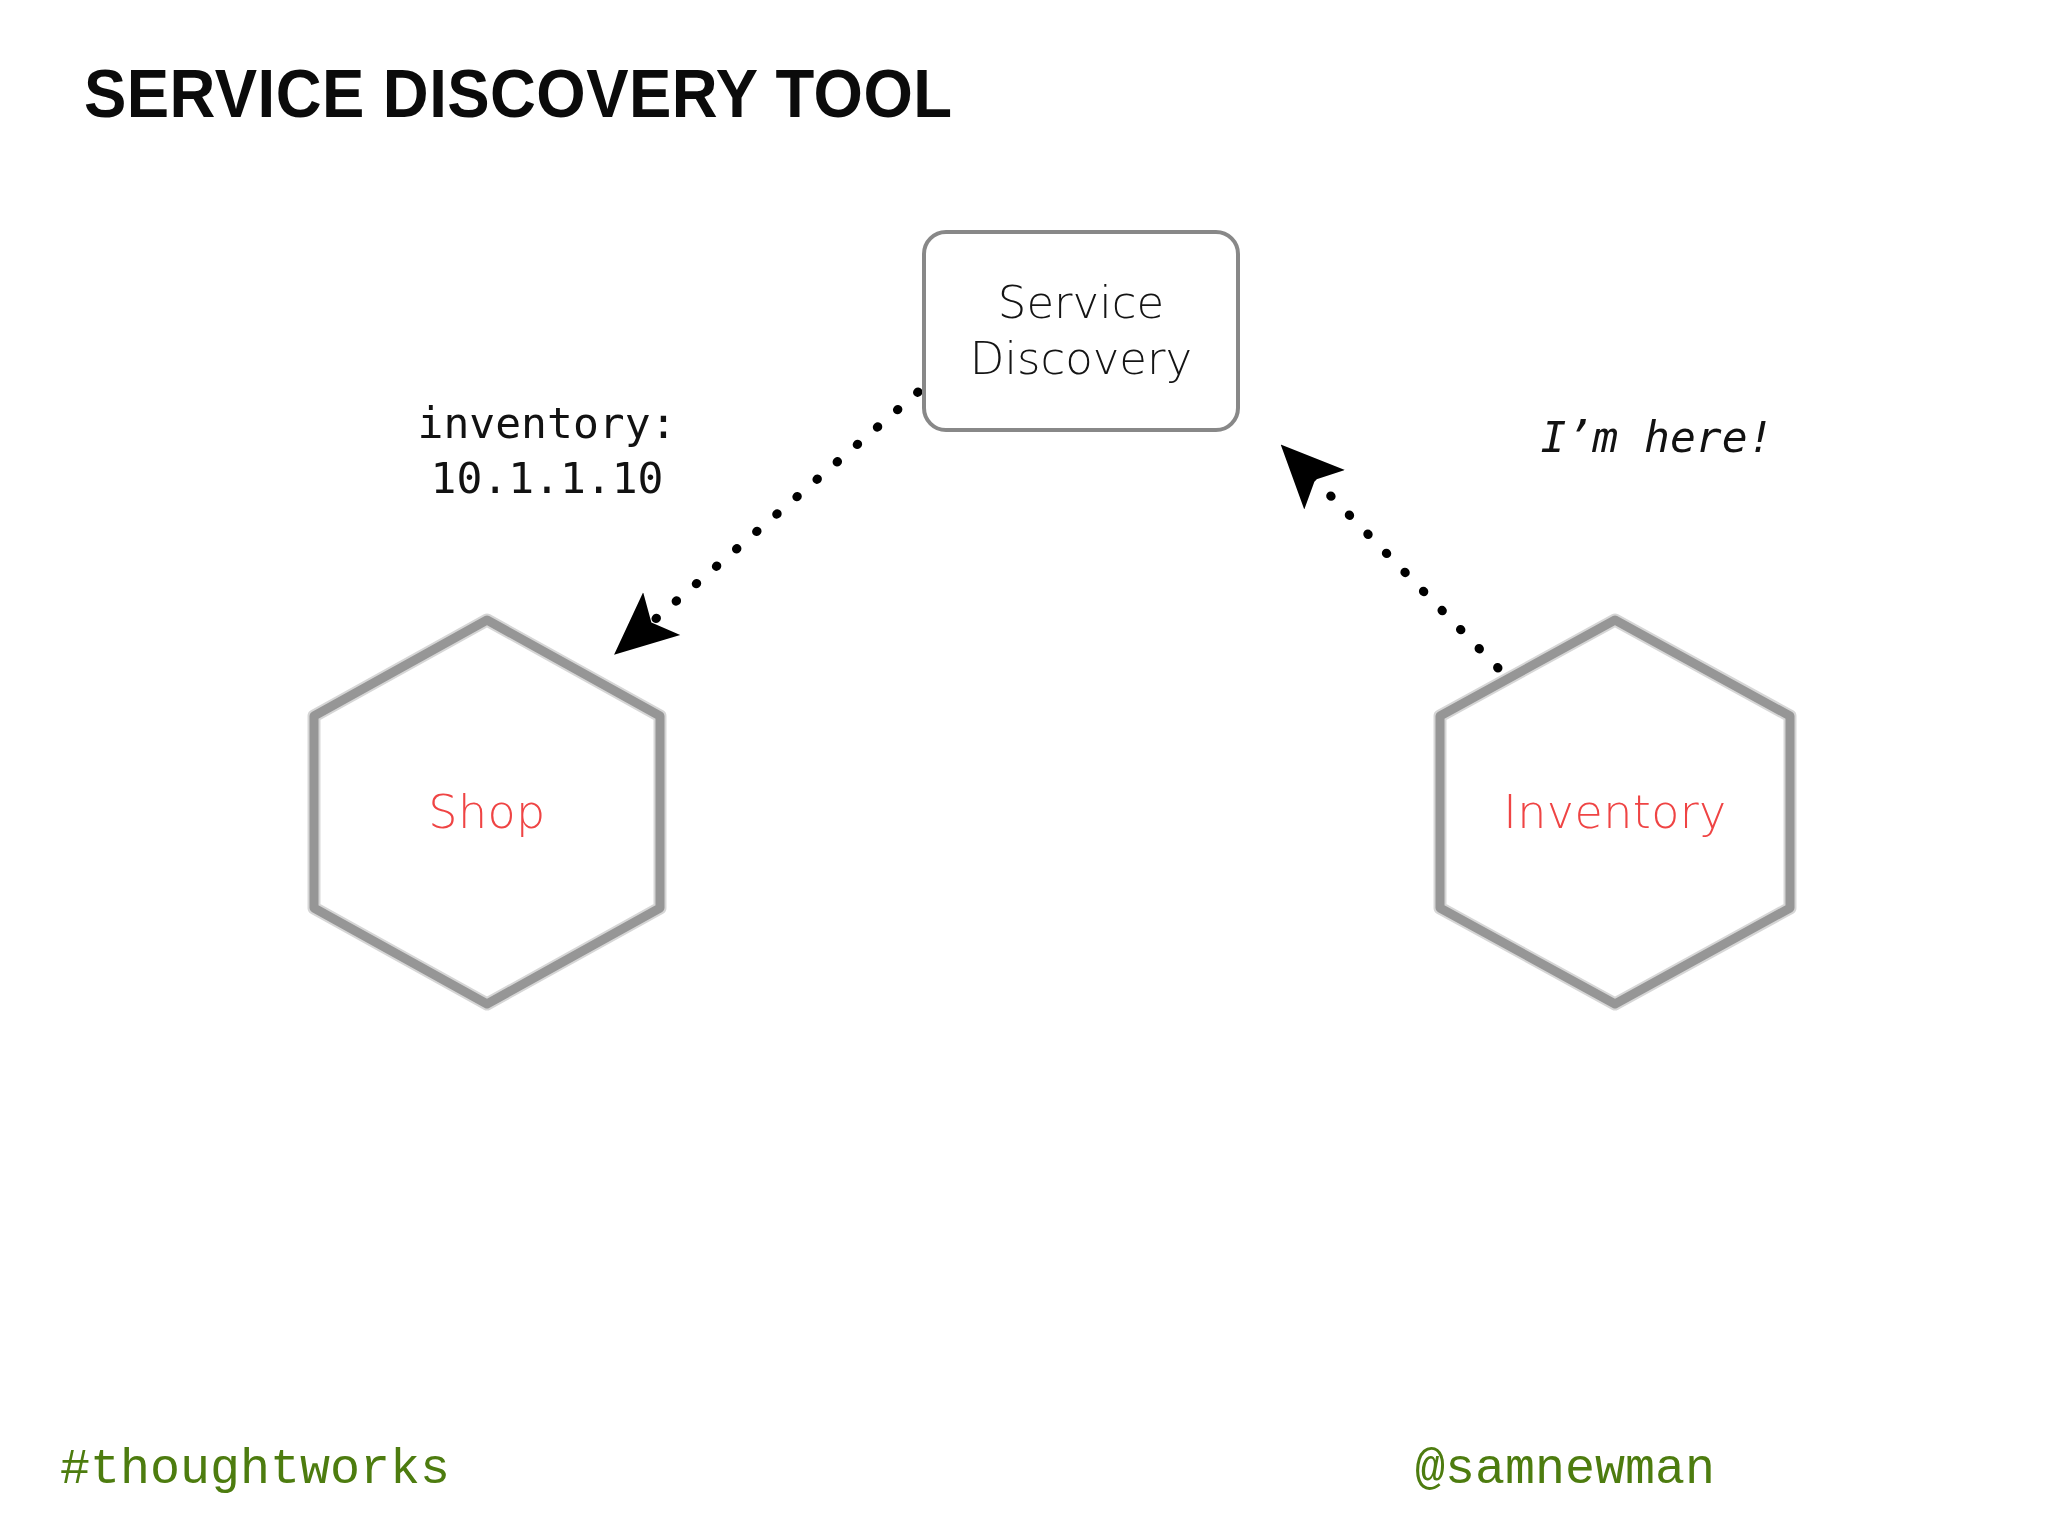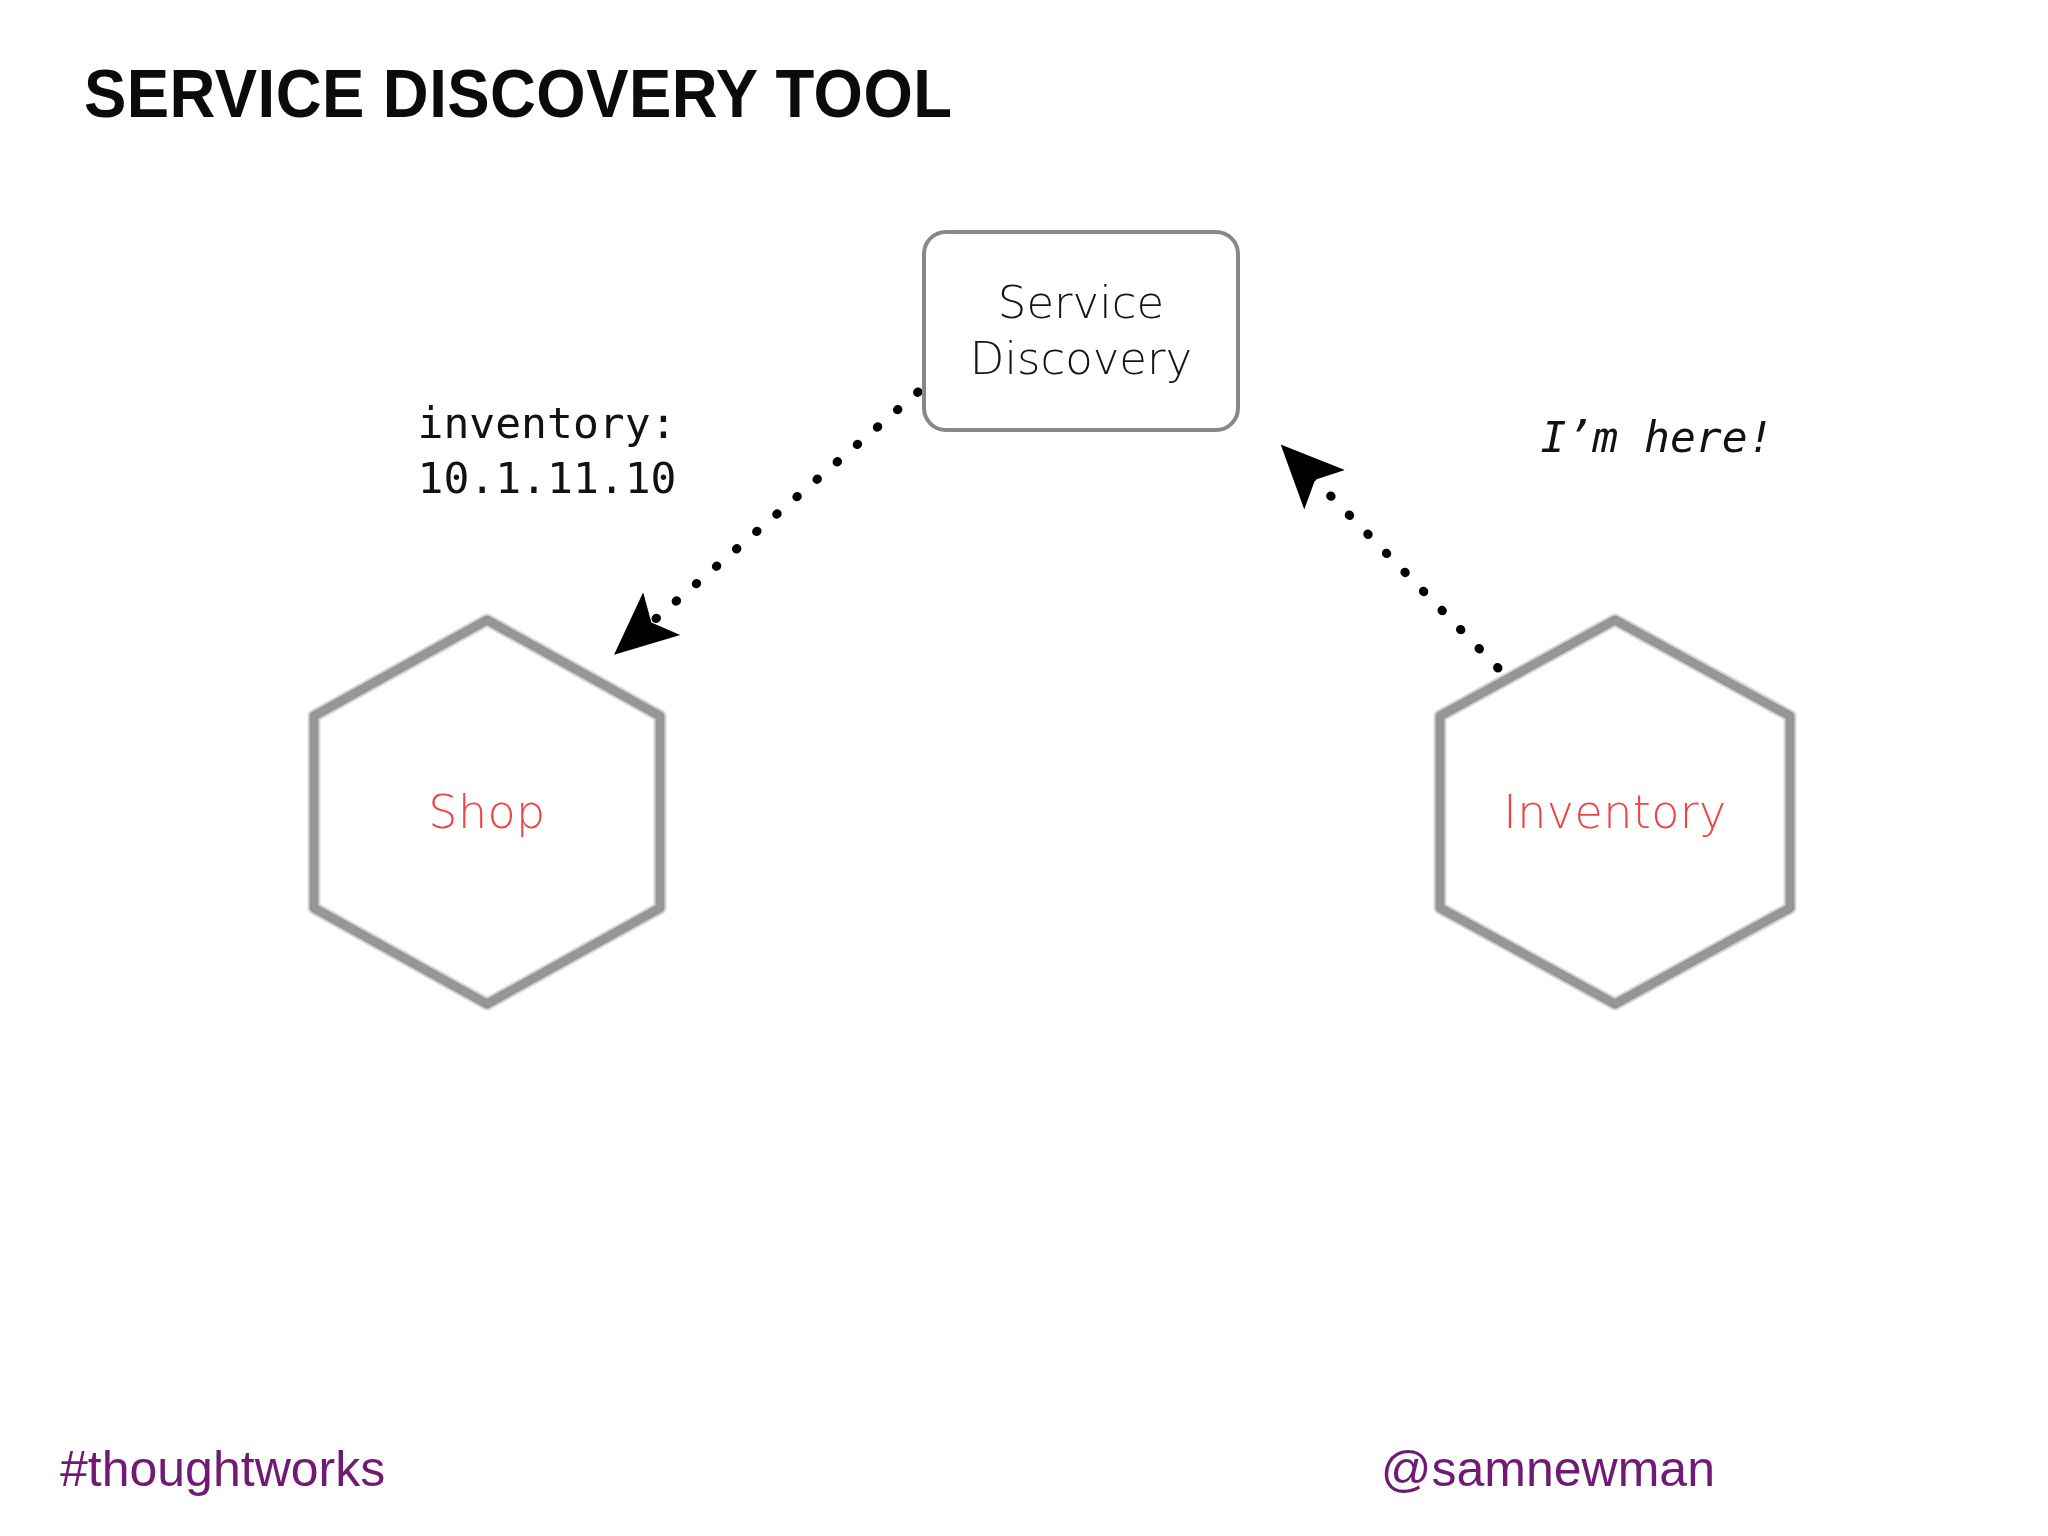--- a/index.html
+++ b/index.html
@@ -111,24 +111,24 @@
     white-space: pre-line;
     text-align: center;
   }
   #label-inventory-addr { left: 392px;  top: 396px; width: 310px; }
   #label-im-here        { left: 1512px; top: 410px; width: 290px; font-style: italic; }
 
   
   .footer-text {
     position: absolute;
     bottom: 38px;
-    font-family: Liberation Sans, sans-serif;
+    font-family: Liberation Mono, monospace;
     font-weight: 300;
     font-size: 50px;
-    color: #701a75;
+    color: #4d7c0f;
     white-space: nowrap;
   }
   #footer-left  { left: 60px; }
   #footer-right { right: 53px; }
 </style>
 </head>
 <body>
 
 <div id="slide">
 
@@ -165,20 +165,20 @@
 
   <div class="hex-node" id="hex-inventory">
     <svg width="366" height="400" viewBox="0 0 366 400" xmlns="http://www.w3.org/2000/svg">
       <polygon points="183,8 358,104 358,296 183,392 8,296 8,104" fill="#ffffff" stroke="#8a8a8a" stroke-width="9" stroke-linejoin="round"></polygon>
       <polygon points="183,8 358,104 358,296 183,392 8,296 8,104" fill="none" stroke="#a3a3a3" stroke-width="13" stroke-linejoin="round" opacity="0.45"></polygon>
     </svg>
     <div class="hex-label">Inventory</div>
   </div>
 
   <div class="mono-label" id="label-inventory-addr">inventory:
-10.1.11.10</div>
+10.1.1.10</div>
 
   <div class="mono-label" id="label-im-here">I’m here!</div>
 
   <div class="footer-text" id="footer-left">#thoughtworks</div>
   <div class="footer-text" id="footer-right">@samnewman</div>
 
 </div>
 
 </body></html>

